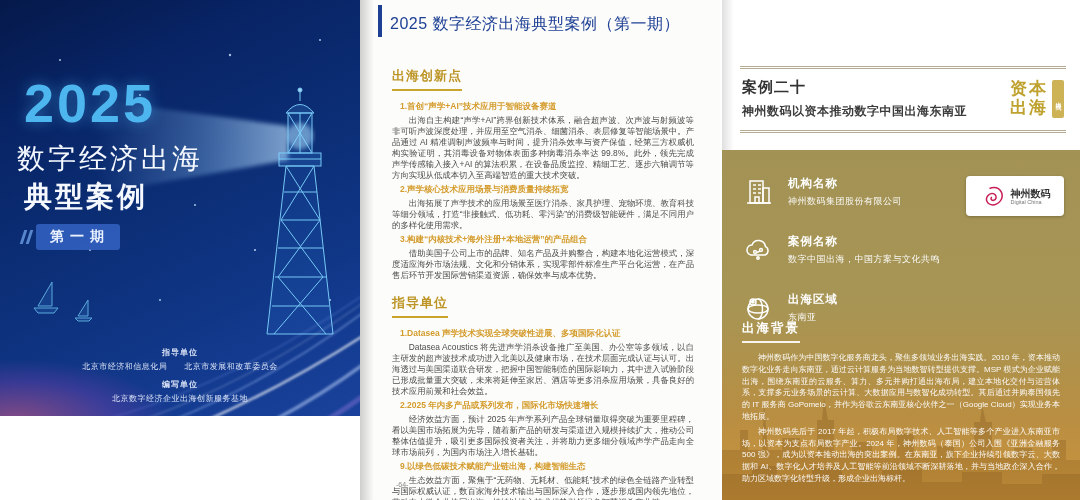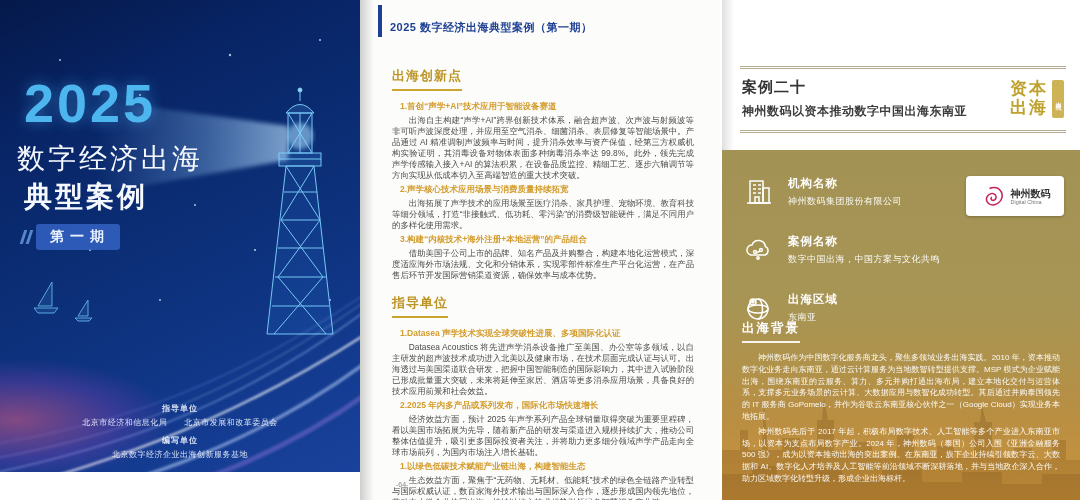--- a/index.html
+++ b/index.html
@@ -1,20 +1,20 @@
 <!DOCTYPE html>
 <html><head>
 <meta charset="utf-8">
 <style>
   html,body{margin:0;padding:0;background:#ffffff;}
   .stage{position:relative;width:1080px;height:500px;overflow:hidden;
          font-family:"Liberation Sans", sans-serif;background:#ffffff;}
 
   
-  .cover{position:absolute;left:0;top:0;width:360px;height:472px;overflow:hidden;
+  .cover{position:absolute;left:0;top:0;width:360px;height:416px;overflow:hidden;
          background:linear-gradient(155deg,#05194a 0%,#082465 22%,#0b2d74 45%,#0f3584 68%,#143c92 85%,#1a429c 100%);}
   .cover svg.deco{position:absolute;left:0;top:0;}
   .cover-year{position:absolute;left:24px;top:72px;font-size:54px;font-weight:bold;
               color:#4db6ef;letter-spacing:3px;text-shadow:0 0 14px rgba(80,190,255,.45);}
   .cover-title1{position:absolute;left:17px;top:140px;font-size:28px;font-weight:normal;color:#f5f9ff;letter-spacing:3px;}
   .cover-title2{position:absolute;left:24px;top:178px;font-size:28px;font-weight:bold;color:#f5f9ff;letter-spacing:3px;}
   .issue-row{position:absolute;left:22px;top:224px;display:flex;align-items:center;}
   .issue-marks{display:flex;gap:3px;margin-right:5px;}
   .issue-marks i{display:block;width:3px;height:14px;background:rgba(130,185,255,.65);transform:skewX(-18deg);}
   .issue-badge{background:rgba(58,106,205,.75);border-radius:3px;color:#eaf2ff;
@@ -25,21 +25,21 @@
   .cover-footer .date{font-size:9px;font-weight:bold;margin-top:12px;letter-spacing:1px;}
   .pink-glow{position:absolute;left:-50px;top:360px;width:220px;height:120px;pointer-events:none;
              background:radial-gradient(ellipse at 30% 50%,rgba(225,90,130,.55),rgba(160,70,190,.28) 45%,transparent 72%);}
 
   
   .page-mid{position:absolute;left:360px;top:0;width:360px;height:500px;background:#fcfcfa;}
   .page-mid .gutter{position:absolute;left:0;top:0;width:14px;height:500px;
                     background:linear-gradient(90deg,rgba(0,0,0,.18),rgba(0,0,0,0));}
   .mid-head{position:absolute;left:18px;top:5px;display:flex;align-items:flex-end;}
   .mid-head .bar{width:4px;height:32px;background:#1d3f94;margin-right:8px;}
-  .mid-head .txt{font-size:11px;font-weight:bold;color:#1d3f94;padding-bottom:2px;letter-spacing:.5px;}
+  .mid-head .txt{font-size:16px;font-weight:normal;color:#1d3f94;padding-bottom:2px;letter-spacing:.5px;}
   .mid-body{position:absolute;left:32px;top:66px;width:302px;}
   .sec-h{display:inline-block;font-size:13px;font-weight:bold;color:#bd9526;
          border-bottom:2px solid #c9a52d;padding-bottom:4px;margin-bottom:7px;letter-spacing:1px;}
   .sub-t{font-size:8.5px;font-weight:bold;color:#d49c2d;margin:3px 0 2px 8px;}
   .sub-b{font-size:8.4px;line-height:11px;color:#4c4c4c;text-align:justify;text-indent:2em;margin-bottom:2px;}
   .sec-gap{height:10px;}
   .page-num{position:absolute;left:36px;bottom:12px;font-size:7px;color:#8a8a8a;}
 
   
   .page-right{position:absolute;left:722px;top:0;width:358px;height:500px;background:#ffffff;}
@@ -183,21 +183,21 @@
       <div class="sub-t">2.声学核心技术应用场景与消费质量持续拓宽</div>
       <div class="sub-b">出海拓展了声学技术的应用场景至医疗消杀、家具护理、宠物环境、教育科技等细分领域，打造“非接触式、低功耗、零污染”的消费级智能硬件，满足不同用户的多样化使用需求。</div>
       <div class="sub-t">3.构建“内核技术+海外注册+本地运营”的产品组合</div>
       <div class="sub-b">借助美国子公司上市的品牌、知名产品及并购整合，构建本地化运营模式，深度适应海外市场法规、文化和分销体系，实现零部件标准生产平台化运营，在产品售后环节开发国际营销渠道资源，确保效率与成本优势。</div>
       <div class="sec-gap"></div>
       <div><span class="sec-h">指导单位</span></div>
       <div class="sub-t">1.Datasea 声学技术实现全球突破性进展、多项国际化认证</div>
       <div class="sub-b">Datasea Acoustics 将先进声学消杀设备推广至美国、办公室等多领域，以自主研发的超声波技术成功进入北美以及健康市场，在技术层面完成认证与认可。出海透过与美国渠道联合研发，把握中国智能制造的国际影响力，其中进入试验阶段已形成批量重大突破，未来将延伸至家居、酒店等更多消杀应用场景，具备良好的技术应用前景和社会效益。</div>
       <div class="sub-t">2.2025 年内多产品或系列发布，国际化市场快速增长</div>
       <div class="sub-b">经济效益方面，预计 2025 年声学系列产品全球销量取得突破为重要里程碑，看以美国市场拓展为先导，随着新产品的研发与渠道进入规模持续扩大，推动公司整体估值提升，吸引更多国际投资者关注，并将助力更多细分领域声学产品走向全球市场前列，为国内市场注入增长基础。</div>
-      <div class="sub-t">1.以绿色低碳技术赋能产业链出海，构建智能生态</div>
+      <div class="sub-t">9.以绿色低碳技术赋能产业链出海，构建智能生态</div>
       <div class="sub-b">生态效益方面，聚焦于“无药物、无耗材、低能耗”技术的绿色全链路产业转型与国际权威认证，数百家海外技术输出与国际深入合作，逐步形成国内领先地位，带动中小微企业协同出海，持续以核心技术优势引领绿色智慧消杀产业链。</div>
     </div>
     <div class="page-num">-64-</div>
   </div>
 
   <div class="page-right">
     <div class="gutter"></div>
 
     <div class="case-head">
       <div>

